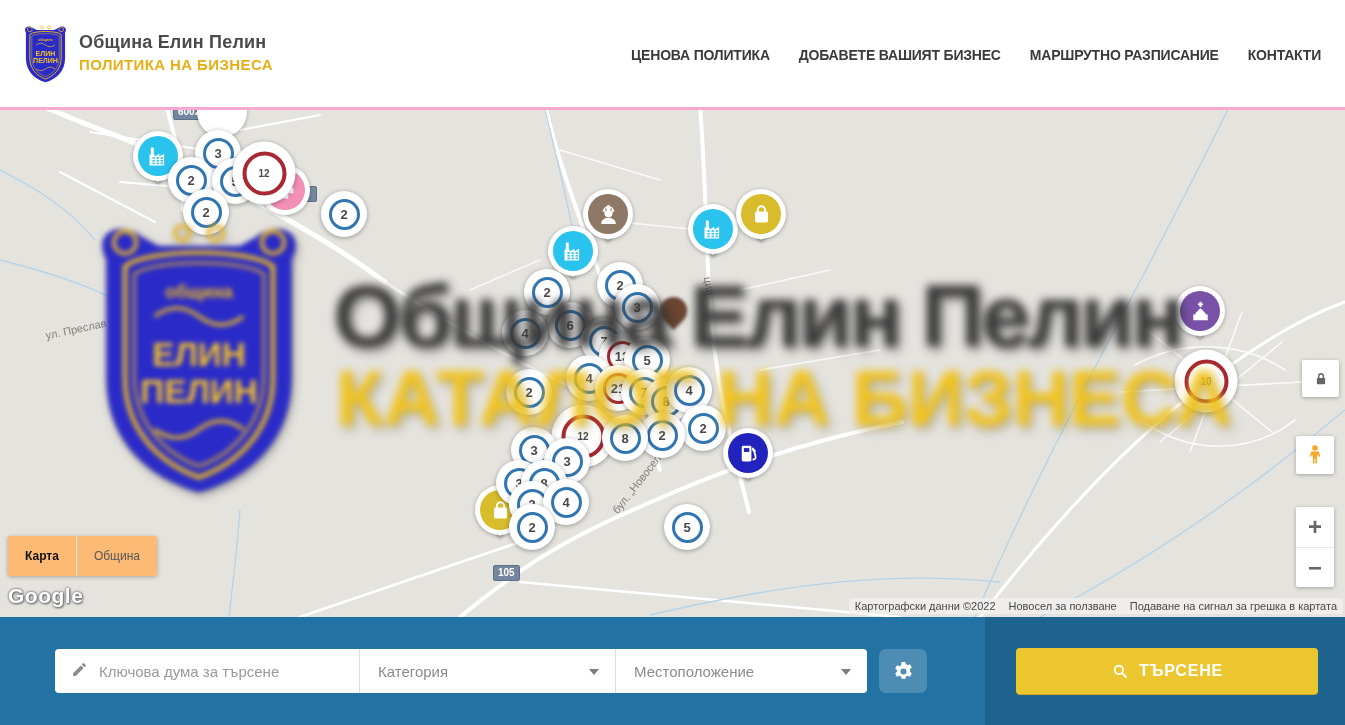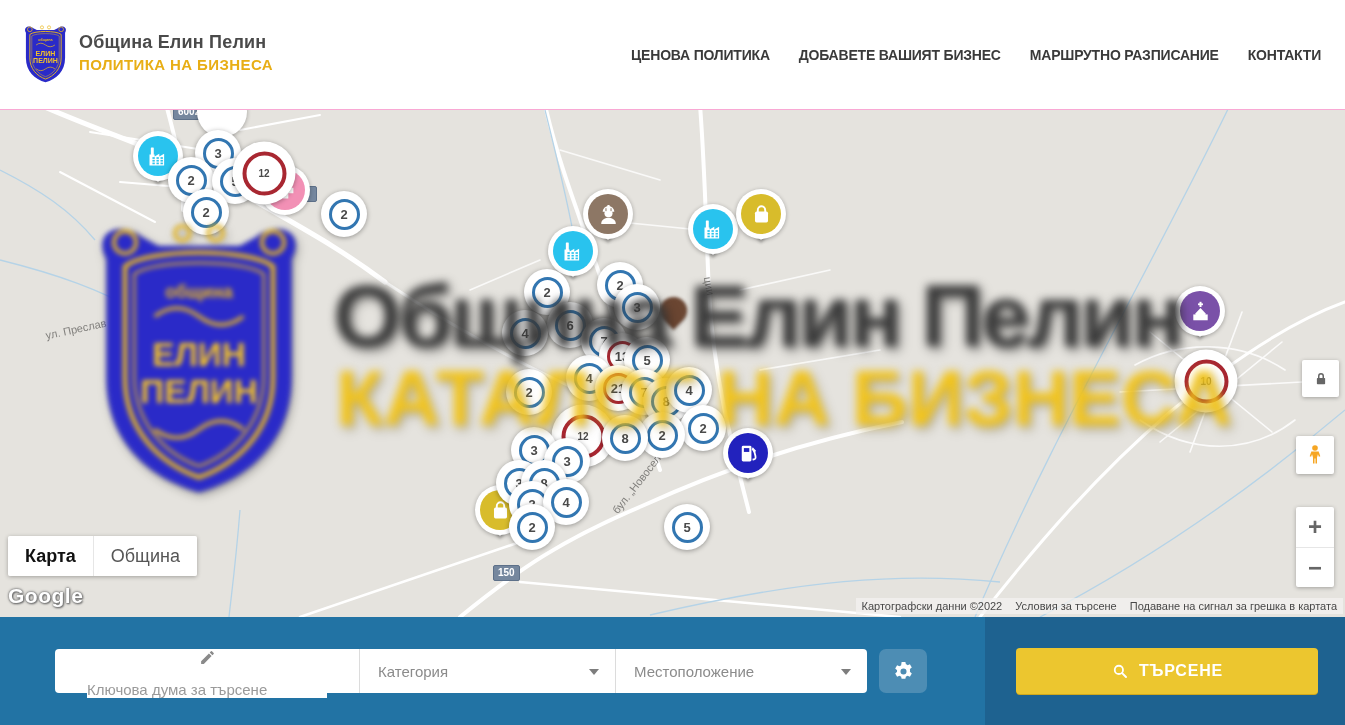--- a/index.html
+++ b/index.html
@@ -1,21 +1,21 @@
 <!DOCTYPE html>
 <html><head>
 <meta charset="utf-8">
 <style>
   * { margin:0; padding:0; box-sizing:border-box; }
   html,body { width:1345px; height:725px; overflow:hidden; background:#fff;
               font-family:"Liberation Sans", sans-serif; }
 
   
   .header { position:relative; width:1345px; height:110px; background:#fff;
-            border-bottom:1px solid #f9a8d4; z-index:30; }
+            border-bottom:3px solid #f9a8d4; z-index:30; }
   .logo-wrap { position:absolute; left:22px; top:24px; display:flex; gap:10px; cursor:pointer; }
   .crest { width:47px; height:60px; }
   .site-titles { padding-top:8px; }
   .site-title { font-size:18px; font-weight:bold; color:#4a4a4a; letter-spacing:.2px; }
   .site-subtitle { font-size:15px; font-weight:bold; color:#e8ae15; margin-top:3px; letter-spacing:.4px; }
   .nav { position:absolute; right:24px; top:0; height:110px; display:flex; align-items:center; gap:29px; }
   .nav-item { font-size:14px; font-weight:bold; color:#3a3a3a; letter-spacing:-0.2px; cursor:pointer; white-space:nowrap; }
 
   
   .map { position:relative; width:1345px; height:507px; background:#e5e3de; overflow:hidden; }
@@ -55,21 +55,21 @@
   .wm-line1 { position:absolute; left:333px; top:155px; font-size:88px; font-weight:bold; color:#3b3b3b;
               letter-spacing:-3px; white-space:nowrap; filter:blur(4px);
               text-shadow:3px 4px 7px rgba(0,0,0,.45); pointer-events:none; }
   .wm-line2 { position:absolute; left:336px; top:243px; font-size:78px; font-weight:bold; color:#f2c41b;
               letter-spacing:0px; white-space:nowrap; filter:blur(4px);
               text-shadow:3px 4px 7px rgba(70,55,0,.4); pointer-events:none; }
 
   
   .maptype { position:absolute; left:8px; top:426px; display:flex; box-shadow:0 1px 4px rgba(0,0,0,.3);
              border-radius:2px; overflow:hidden; }
-  .maptype-btn { background:#ffffff; height:40px; line-height:40px; padding:0 17px; font-size:18px;
+  .maptype-btn { background:#fdba74; height:40px; line-height:40px; padding:0 17px; font-size:12px;
                  color:#565656; cursor:pointer; }
   .maptype-btn.active { font-weight:bold; color:#111; }
   .maptype-btn + .maptype-btn { border-left:1px solid #e6e6e6; }
 
   .google-logo { position:absolute; left:8px; top:474px; font-size:21px; font-weight:bold; color:#fff;
                  letter-spacing:.5px; text-shadow:0 0 2px #777,0 0 3px #777,1px 1px 2px #666; cursor:pointer; }
   .attribution { position:absolute; right:2px; bottom:3px; display:flex; gap:13px; font-size:11px;
                  color:#484848; background:rgba(243,242,240,.75); padding:2px 6px; }
   .attribution span { white-space:nowrap; }
   .attribution .link { cursor:pointer; }
@@ -83,21 +83,21 @@
   .zoombtn { width:38px; height:40px; display:flex; align-items:center; justify-content:center;
              font-size:24px; font-weight:bold; color:#666; cursor:pointer; }
   .zoombtn + .zoombtn { border-top:1px solid #e6e6e6; }
 
   
   .bottombar { position:relative; width:1345px; height:108px; background:#2273a4; z-index:30; }
   .bottombar .right-panel { position:absolute; left:985px; top:0; width:360px; height:108px; background:#1e6290; }
   .search-group { position:absolute; left:55px; top:32px; width:812px; height:44px; background:#fff;
                   border-radius:4px; display:flex; align-items:center; }
   .field { height:44px; display:flex; align-items:center; position:relative; }
-  .field.kw { width:304px; gap:11px;flex-direction:column; }
+  .field.kw { width:304px; padding-left:16px; gap:11px; }
   .field.sel { padding-left:18px; border-left:1px solid #dcdcdc; cursor:pointer; }
   .field.sel.cat { width:256px; }
   .field.sel.loc { width:252px; }
   .field input { border:none; outline:none; font-size:15px; color:#444; width:240px;
                  font-family:"Liberation Sans", sans-serif; }
   .field input::placeholder { color:#9a9a9a; }
   .sel-label { font-size:15px; color:#8b8b8b; }
   .caret { position:absolute; right:16px; top:20px; width:0; height:0;
            border-left:5px solid transparent; border-right:5px solid transparent; border-top:6px solid #7d7d7d; }
   .gear-btn { position:absolute; left:879px; top:32px; width:48px; height:44px; background:#4d8db4;
@@ -181,21 +181,21 @@
       <path d="M1345 300 C1250 380 1150 450 1040 507"></path>
       <path d="M0 150 C60 165 100 180 140 202"></path>
       <path d="M240 400 C236 450 232 480 229 507"></path>
       <path d="M650 505 C800 470 900 462 1000 472"></path>
       <path d="M0 60 C40 80 70 100 95 130"></path>
     </g>
   </svg>
 
   <div>
       <div class="road-badge" style="left: 173px; top: -6px;">6002</div>
-      <div class="road-badge" style="left: 493px; top: 455px;">150</div>
+      <div class="road-badge" style="left: 493px; top: 455px;">105</div>
       <div class="road-badge" style="left: 304px; top: 76px; width: 13px; height: 16px;"></div>
     </div>
   <div>
       <div class="street-label" style="left: 45px; top: 213px; transform: rotate(-12deg);">ул. Преслав</div>
       <div class="street-label" style="left: 601px; top: 368px; transform: rotate(-52deg);">бул. „Новосел</div>
       <div class="street-label" style="left: 700px; top: 170px; transform: rotate(80deg);">ции</div>
     </div>
   <div>
       <div class="pin" style="left: 195px; top: -25px;">
         <div class="tail"></div>
@@ -520,21 +520,21 @@
   <div class="wm-line1">Община Елин Пелин</div>
   <div class="wm-line2">КАТАЛОГ НА БИЗНЕСА</div>
 
   <div class="maptype">
     <div class="maptype-btn active">Карта</div>
     <div class="maptype-btn">Община</div>
   </div>
   <div class="google-logo">Google</div>
   <div class="attribution">
       <span>Картографски данни ©2022</span>
-      <span class="link">Условия за търсене</span>
+      <span class="link">Новосел за ползване</span>
       <span class="link">Подаване на сигнал за грешка в картата</span>
     </div>
 
   <div class="ctrl-box ctrl-lock">
     <svg width="18" height="18" viewBox="0 0 24 24">
       <path d="M9 11V8a3 3 0 0 1 6 0v3" stroke="#666" stroke-width="2" fill="none"></path>
       <rect x="6.5" y="10.5" width="11" height="8.5" rx="1" fill="#666"></rect>
     </svg>
   </div>
   <div class="ctrl-box ctrl-pegman">

